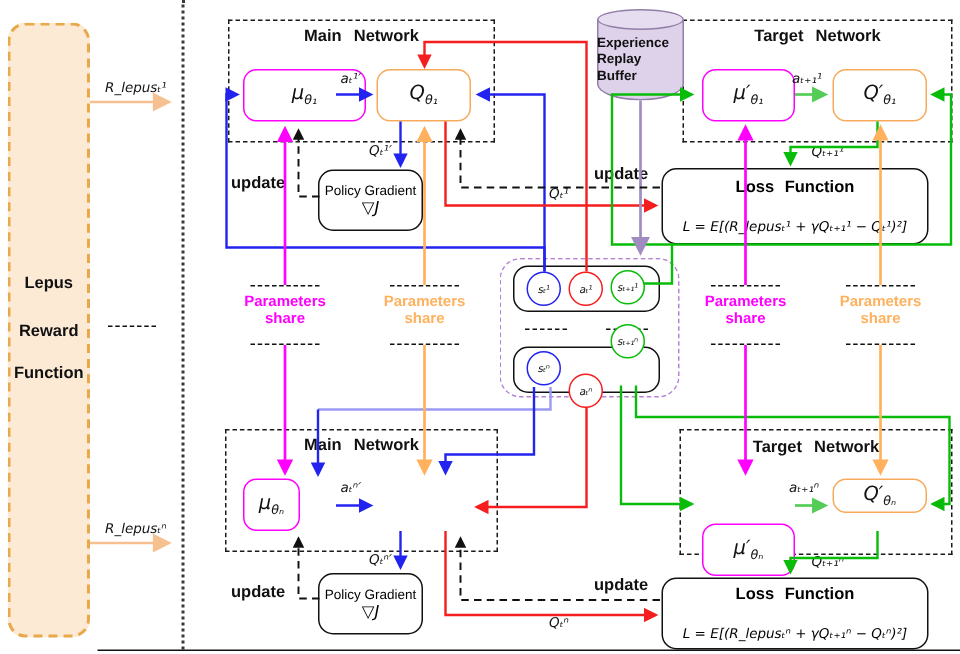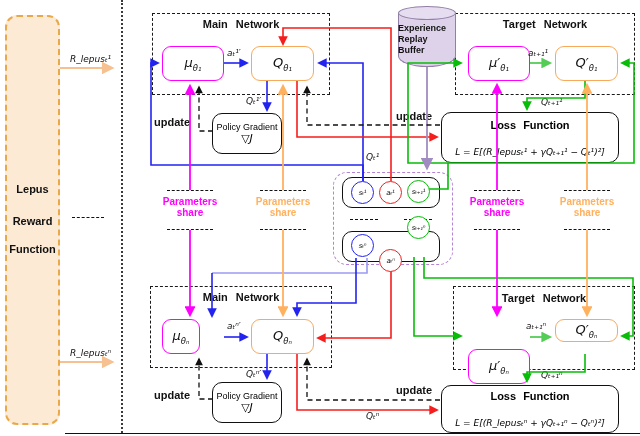--- a/index.html
+++ b/index.html
@@ -54,21 +54,21 @@
   <div class="abs reward"></div>
   <div class="abs rline" style="left:5px;top:183px;">Lepus</div>
   <div class="abs rline" style="left:5px;top:215px;">Reward</div>
   <div class="abs rline" style="left:5px;top:243px;">Function</div>
   <div class="abs elabel" style="left:70px;top:54px;">R_lepusₜ¹</div>
   <div class="abs elabel" style="left:70px;top:348px;">R_lepusₜⁿ</div>
   <div class="abs dashes" style="left:72px;top:217px;width:32px;"></div>
 
   <div class="abs dashedbox" style="left:152px;top:13px;width:178px;height:82px;"></div>
   <div class="abs ctitle" style="left:152px;top:18px;width:178px;">Main Network</div>
-  <div class="abs node actor" style="left:162px;top:46px;width:62px;height:35px;">
+  <div class="abs node actor" style="left:162px;top:46px;width:82px;height:35px;">
     <span class="mathlbl"><span>μ</span><sub>θ₁</sub></span>
   </div>
   <div class="abs node critic" style="left:251px;top:46px;width:63px;height:35px;">
     <span class="mathlbl"><span>Q</span><sub>θ₁</sub></span>
   </div>
   <div class="abs elabel" style="left:227px;top:48px;">aₜ¹′</div>
   <div class="abs elabel" style="left:246px;top:96px;">Qₜ¹′</div>
   <div class="abs blabel" style="left:154px;top:116px;">update</div>
   <div class="abs node blackbox" style="left:212px;top:113px;width:70px;height:41px;flex-direction:column;">
     <div class="pg-text">Policy Gradient</div>
@@ -94,21 +94,21 @@
       <div>Replay</div>
       <div>Buffer</div>
     </div>
   </div>
 
   <div class="abs blabel" style="left:396px;top:110px;">update</div>
   <div class="abs node blackbox" style="left:441px;top:112px;width:178px;height:51px;flex-direction:column;">
     <div class="losstitle">Loss Function</div>
     <div class="formula">L = E[(R_lepusₜ¹ + γQₜ₊₁¹ − Qₜ¹)²]</div>
   </div>
-  <div class="abs elabel" style="left:366px;top:152px;">Qₜ¹</div>
+  <div class="abs elabel" style="left:366px;top:125px;">Qₜ¹</div>
 
   <div class="abs stub" style="left:167px;top:190px;width:46px;"></div>
   <div class="abs stub" style="left:260px;top:190px;width:46px;"></div>
   <div class="abs stub" style="left:474px;top:190px;width:46px;"></div>
   <div class="abs stub" style="left:564px;top:190px;width:46px;"></div>
   <div class="abs stub" style="left:167px;top:229px;width:46px;"></div>
   <div class="abs stub" style="left:260px;top:229px;width:46px;"></div>
   <div class="abs stub" style="left:474px;top:229px;width:46px;"></div>
   <div class="abs stub" style="left:564px;top:229px;width:46px;"></div>
   <div class="abs pshare" style="left:160px;top:196px;width:60px;color:#ff00ff;">
@@ -138,23 +138,20 @@
   <div class="abs circ c-red" style="left:379px;top:234px;margin-top:15px;">aₜⁿ</div>
   <div class="abs circ c-green" style="left:407px;top:216px;">sₜ₊₁ⁿ</div>
   <div class="abs dashes" style="left:350px;top:219px;width:28px;"></div>
   <div class="abs dashes" style="left:404px;top:219px;width:28px;"></div>
 
   <div class="abs dashedbox" style="left:150px;top:286px;width:182px;height:82px;"></div>
   <div class="abs ctitle" style="left:150px;top:291px;width:182px;">Main Network</div>
   <div class="abs node actor" style="left:162px;top:319px;width:38px;height:35px;">
     <span class="mathlbl"><span>μ</span><sub>θₙ</sub></span>
   </div>
-  <div class="abs node critic" style="left:251px;top:319px;width:63px;height:35px;">
-    <span class="mathlbl"><span>Q</span><sub>θₙ</sub></span>
-  </div>
   <div class="abs elabel" style="left:227px;top:321px;">aₜⁿ′</div>
   <div class="abs elabel" style="left:246px;top:369px;">Qₜⁿ′</div>
   <div class="abs blabel" style="left:154px;top:389px;">update</div>
   <div class="abs node blackbox" style="left:212px;top:382px;width:70px;height:41px;flex-direction:column;">
     <div class="pg-text">Policy Gradient</div>
     <div class="pg-grad">▽J</div>
   </div>
 
   <div class="abs dashedbox" style="left:453px;top:286px;width:182px;height:84px;"></div>
   <div class="abs ctitle" style="left:453px;top:292px;width:182px;">Target Network</div>

